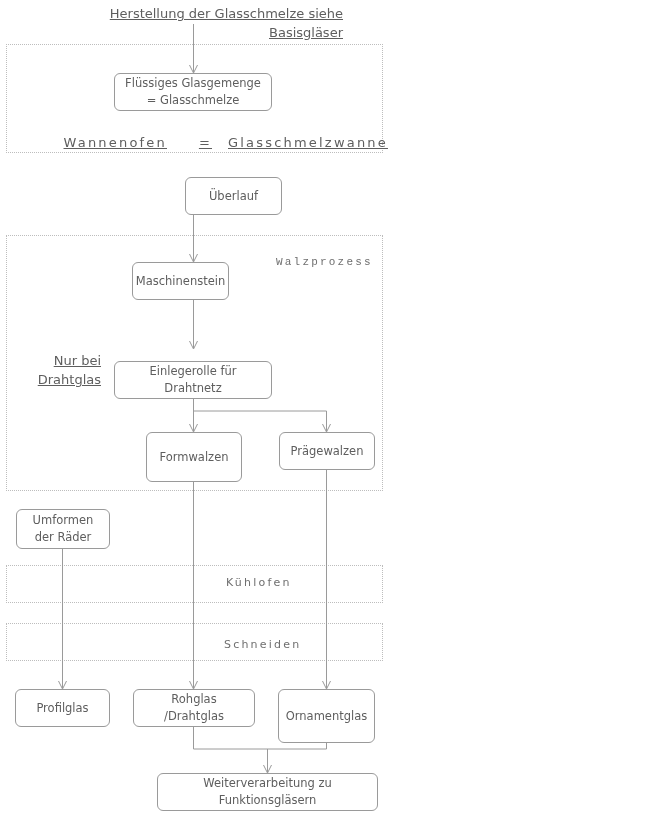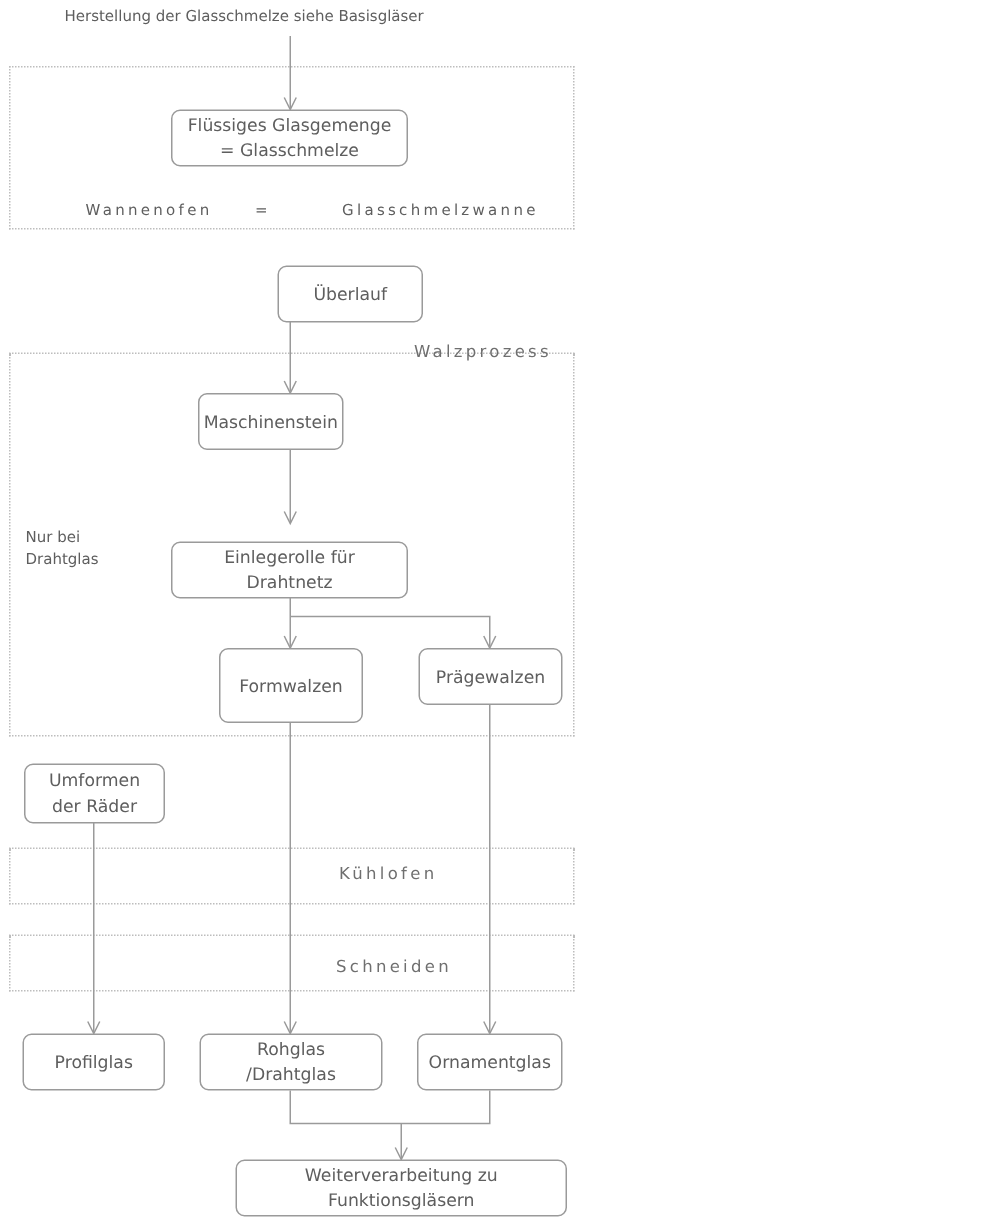--- a/index.html
+++ b/index.html
@@ -45,24 +45,25 @@
     display: flex;
     align-items: center;
     justify-content: center;
     text-align: center;
     padding: 0 6px;
   }
   
   .freetext {
     position: absolute;
     color: #5e5e5e;
-    font-size: 10px;
+    font-size: 13px;
     line-height: 1.45;
-    text-align: left;
+    text-align: right;
     white-space: pre-line;
+    text-decoration: underline;
   }
   .spaced {
     letter-spacing: 2.2px;
   }
   
   #wires {
     position: absolute;
     left: 0;
     top: 0;
     width: 660px;
@@ -81,21 +82,21 @@
 <div id="canvas">
 
   <div class="group" style="left:6px; top:44px; width:377px; height:109px;"></div>
 
   <div class="group" style="left:6px; top:235px; width:377px; height:256px;"></div>
 
   <div class="group" style="left:6px; top:565px; width:377px; height:38px;"></div>
 
   <div class="group" style="left:6px; top:623px; width:377px; height:38px;"></div>
 
-  <div class="group-label spaced" style="left:276px; top:228px;">Walzprozess</div>
+  <div class="group-label spaced" style="left:276px; top:256px;font-family:Liberation Mono, monospace;">Walzprozess</div>
 
   <div class="group-label spaced" style="left:226px; top:576px;">Kühlofen</div>
 
   <div class="group-label spaced" style="left:224px; top:638px;">Schneiden</div>
 
   <svg id="wires" viewBox="0 0 660 817" xmlns="http://www.w3.org/2000/svg">
 
     <line x1="193.5" y1="24" x2="193.5" y2="72"></line>
     <path d="M 189.5 65 L 193.5 73 L 197.5 65"></path>
 
@@ -146,17 +147,17 @@
 
   <div class="node" style="left:279px; top:432px; width:96px; height:38px;">Prägewalzen</div>
 
   <div class="node" style="left:16px; top:509px; width:94px; height:40px;">Umformen
 der Räder</div>
 
   <div class="node" style="left:15px; top:689px; width:95px; height:38px;">Profilglas</div>
 
   <div class="node" style="left:133px; top:689px; width:122px; height:38px;">Rohglas /Drahtglas</div>
 
-  <div class="node" style="left:278px; top:689px; width:97px; height:38px;">Ornamentglas</div>
+  <div class="node" style="left:278px; top:689px; width:97px; height:54px;">Ornamentglas</div>
 
   <div class="node" style="left:157px; top:773px; width:221px; height:38px;">Weiterverarbeitung zu Funktionsgläsern</div>
 
 </div>
 
 </body></html>

